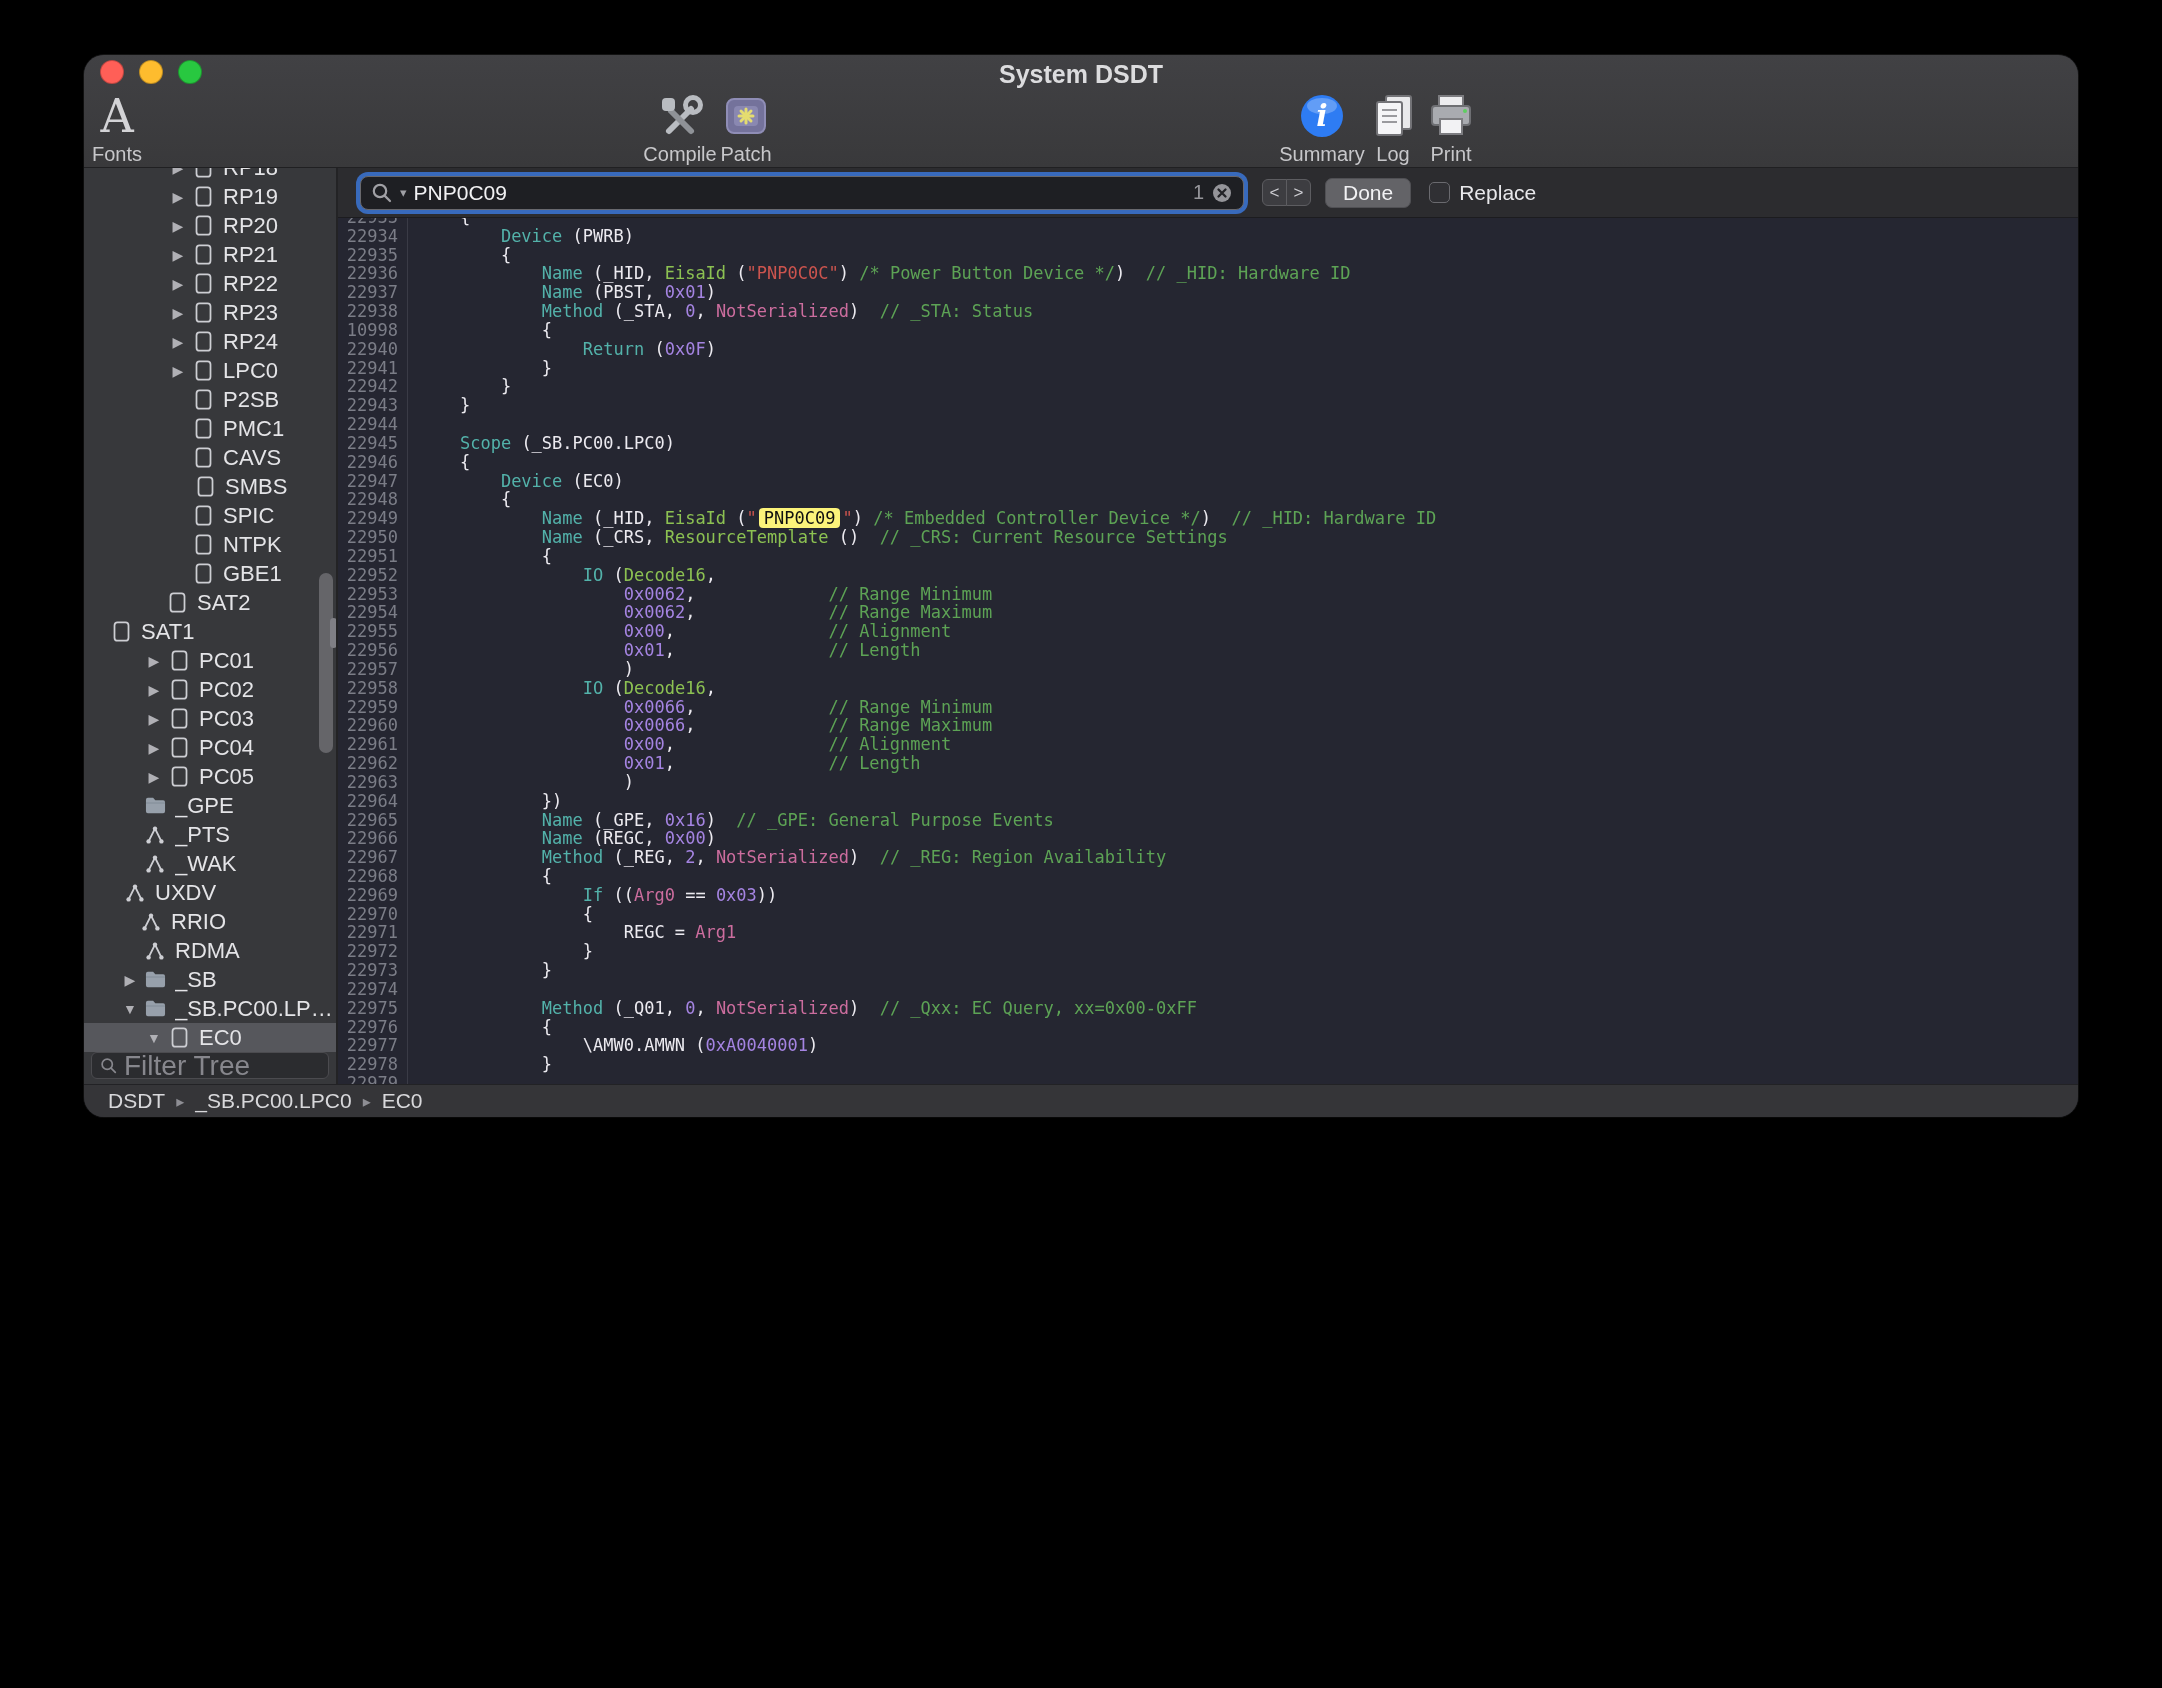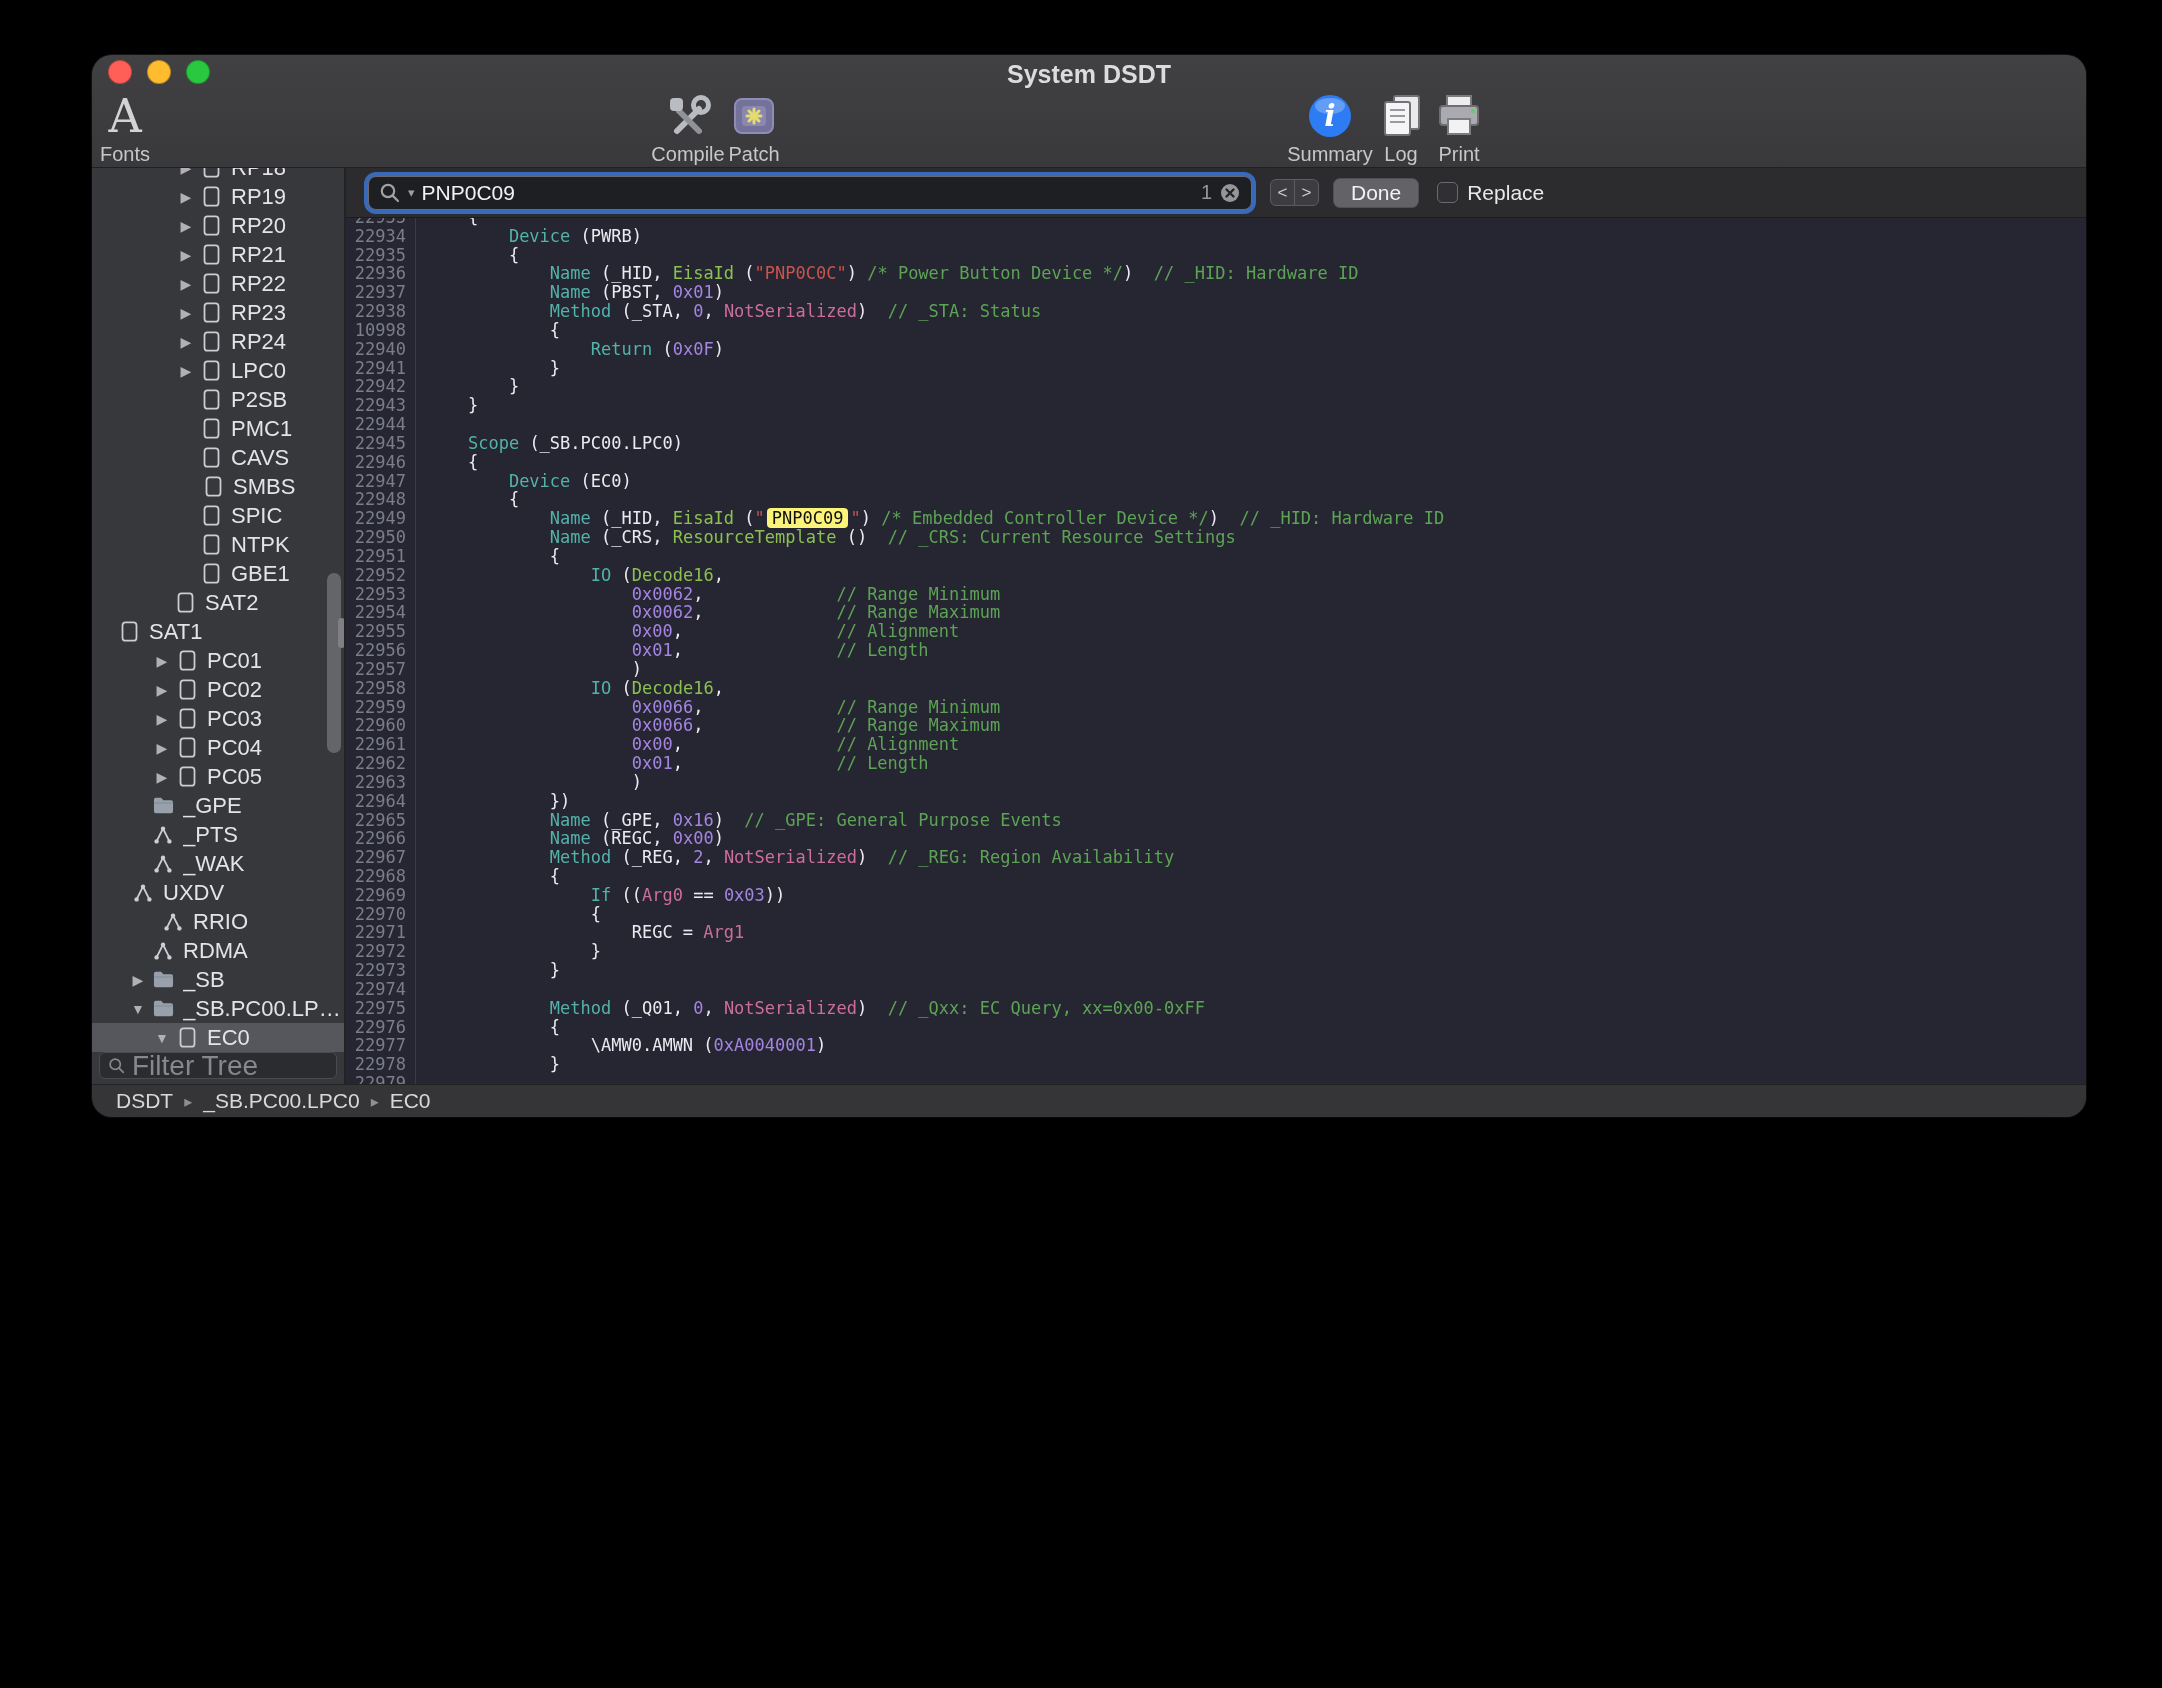--- a/index.html
+++ b/index.html
@@ -1,19 +1,19 @@
 <!DOCTYPE html>
 <html style="--accent-focus-ring: rgba(62,136,255,0.68); --match-highlight-bg: #fcf37a; --editor-bg: #252631; --gutter-num: #7b7d87; --selected-row-bg: #56575c; --syntax-plain: #eceaf0; --syntax-keyword: #53b2aa; --syntax-predefined: #8cc152; --syntax-comment: #5da355; --syntax-string: #cc544e; --syntax-number: #a584e2; --syntax-operand: #cc6d9e;"><head>
 <meta charset="utf-8">
 <style>
   * { margin:0; padding:0; box-sizing:border-box; }
   html,body { width:2162px; height:1688px; background:#000; overflow:hidden;
               font-family:"Liberation Sans","DejaVu Sans",sans-serif; }
 
-  .window { position:absolute; left:92px; top:55px; width:1994px; height:1062px;
+  .window { position:absolute; left:84px; top:55px; width:1994px; height:1062px;
             background:#2a2b33; border-radius:20px; overflow:hidden;
             display:flex; flex-direction:column;
             box-shadow:0 30px 90px rgba(0,0,0,.85), 0 0 0 1px rgba(255,255,255,.09); }
 
   
   .chrome { height:113px; flex:none; position:relative;
             background:linear-gradient(#414144,#39393b); border-bottom:1px solid #202022; }
   .traffic { position:absolute; top:5px; left:16px; display:flex; gap:15px; }
   .light { width:24px; height:24px; border-radius:50%; border:1px solid rgba(0,0,0,.25); }
   .light.red { background:#ff5f57; } .light.yellow { background:#febc2e; } .light.green { background:#28c840; }
@@ -423,21 +423,21 @@
             <span class="tree-ic">
               <svg width="22" height="22" viewBox="0 0 24 24">
                 <path d="M5 19 L12 5 L19 19" fill="none" stroke="#cdced3" stroke-width="2"></path>
                 <circle cx="5" cy="19" r="2.4" fill="#cdced3"></circle>
                 <circle cx="19" cy="19" r="2.4" fill="#cdced3"></circle>
                 <circle cx="12" cy="5" r="2.4" fill="#cdced3"></circle>
               </svg>
             </span>
             <span class="tree-lb">UXDV</span>
           </div>
-          <div class="tree-row" style="padding-left: 44px;">
+          <div class="tree-row" style="padding-left: 30px;">
             <span class="disc"></span>
             <span class="tree-ic">
               <svg width="22" height="22" viewBox="0 0 24 24">
                 <path d="M5 19 L12 5 L19 19" fill="none" stroke="#cdced3" stroke-width="2"></path>
                 <circle cx="5" cy="19" r="2.4" fill="#cdced3"></circle>
                 <circle cx="19" cy="19" r="2.4" fill="#cdced3"></circle>
                 <circle cx="12" cy="5" r="2.4" fill="#cdced3"></circle>
               </svg>
             </span>
             <span class="tree-lb">RRIO</span>

